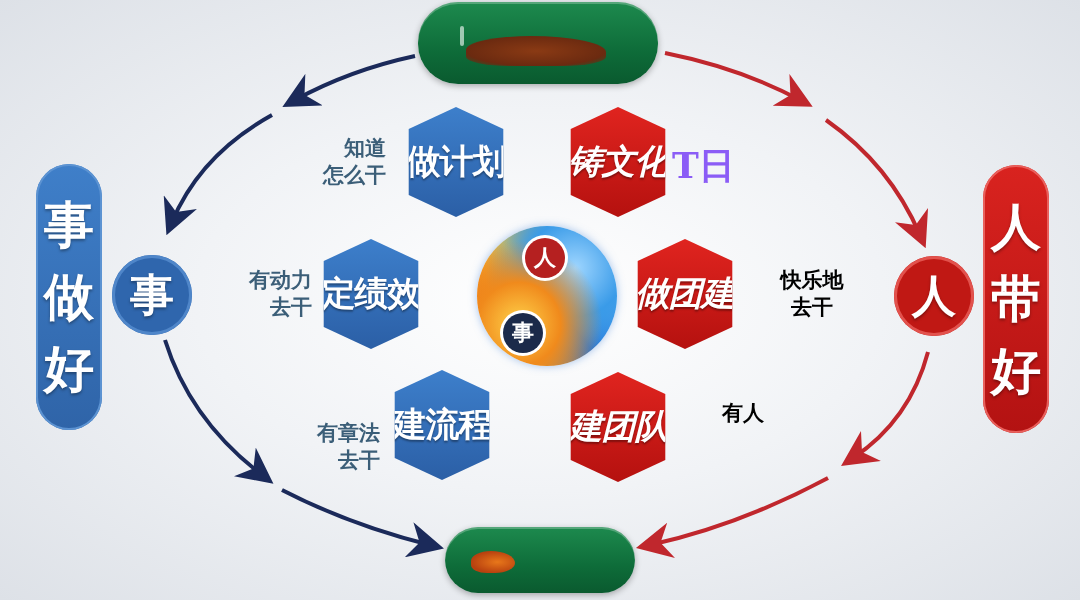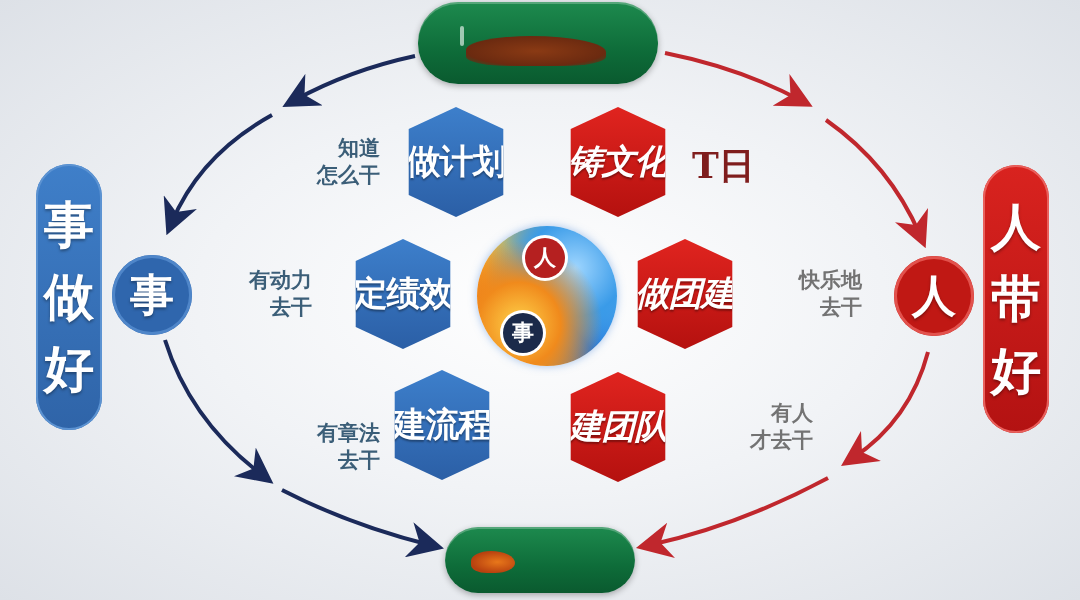--- a/index.html
+++ b/index.html
@@ -48,41 +48,41 @@
     color:#fff; font-weight:bold; font-size:34px; letter-spacing:-1px;
     text-shadow: 0 2px 2px rgba(0,0,0,.35);
   }
   .hex.blue { background: linear-gradient(180deg,#3d7fcb 0%, #2b5fa6 100%); }
   .hex.red  { background: linear-gradient(180deg,#e0241f 0%, #b5110f 100%); font-style: italic; }
 
   .note {
     position:absolute; font-weight:bold; font-size:21px; line-height:27px;
   }
   .note.blue { color:#3b5e78; text-align:right; }
-  .note.red  { color:#737373; text-align:right; }
+  .note.red  { color:#000000; text-align:center; }
 
   .yinyang {
     position:absolute; left:477px; top:226px; width:140px; height:140px; border-radius:50%;
     background:
       radial-gradient(circle at 30% 70%, #ffd24a 0%, #f08a1c 30%, rgba(240,120,20,0) 60%),
       radial-gradient(circle at 70% 30%, #9fd6ff 0%, #3a9be8 35%, rgba(40,110,220,0) 65%),
       conic-gradient(from 200deg, #f4a022, #e86a14, #f7c33a, #2f8ee0, #5ab6f5, #1f6fd6, #f4a022);
     box-shadow: 0 0 8px rgba(80,140,220,.5);
   }
   .mini {
     position:absolute; width:40px; height:40px; border-radius:50%;
     color:#fff; font-weight:bold; font-size:22px;
     display:flex; align-items:center; justify-content:center;
     box-shadow: 0 0 0 3px #fff;
   }
   .mini.ren { left:525px; top:238px; background:#b52020; }
   .mini.shi { left:503px; top:313px; background:#1b2a4a; }
 
   .zhao {
-    position:absolute; left:692px; top:142px; color:#7f1d1d; font-size:36px; font-weight:bold;
+    position:absolute; left:672px; top:142px; color:#8b5cf6; font-size:36px; font-weight:bold;
     font-family: "DejaVu Serif", "Liberation Serif", serif;
   }
 </style>
 </head>
 <body>
 
 <svg class="arrows" width="1080" height="600">
   <defs>
     <marker id="ab" viewBox="0 0 10 10" refX="6" refY="5" markerWidth="9" markerHeight="9" orient="auto">
       <path d="M0,0 L10,5 L0,10 L3,5 Z" fill="#1b2a5a"></path>
@@ -120,45 +120,44 @@
 <div class="pill-v red-pill">
   <span>人</span>
   <span>带</span>
   <span>好</span>
 </div>
 
 <div class="circle blue">事</div>
 <div class="circle red">人</div>
 
 <div class="hex blue" style="left:401px;top:107px;">做计划</div>
-<div class="hex blue" style="left:348px;top:239px;text-align:right;">定绩效</div>
+<div class="hex blue" style="left:316px;top:239px;text-align:right;">定绩效</div>
 <div class="hex blue" style="left:387px;top:370px;">建流程</div>
 
 <div class="hex red" style="left:563px;top:107px;">铸文化</div>
 <div class="hex red" style="left:630px;top:239px;text-align:center;">做团建</div>
 <div class="hex red" style="left:563px;top:372px;">建团队</div>
 
-<div class="note blue" style="left:290px;top:135px;width:90px;">
+<div class="note blue" style="left:296px;top:135px;width:90px;">
   <div>知道</div>
   <div>怎么干</div>
 </div>
 <div class="note blue" style="left:220px;top:267px;width:92px;">
   <div>有动力</div>
   <div>去干</div>
 </div>
 <div class="note blue" style="left:290px;top:400px;width:90px;margin-top:20px;">
   <div>有章法</div>
   <div>去干</div>
 </div>
 
 <div class="zhao">T日</div>
 <div class="note red" style="left:762px;top:267px;width:100px;">
   <div>快乐地</div>
   <div>去干</div>
 </div>
-<div class="note red" style="left:693px;top:400px;width:100px;margin-left:20px;">
+<div class="note red" style="left:693px;top:400px;width:100px;">
   <div>有人</div>
-  <div>才去干</div>
 </div>
 
 <div class="yinyang"></div>
 <div class="mini ren">人</div>
 <div class="mini shi">事</div>
 
 </body></html>

